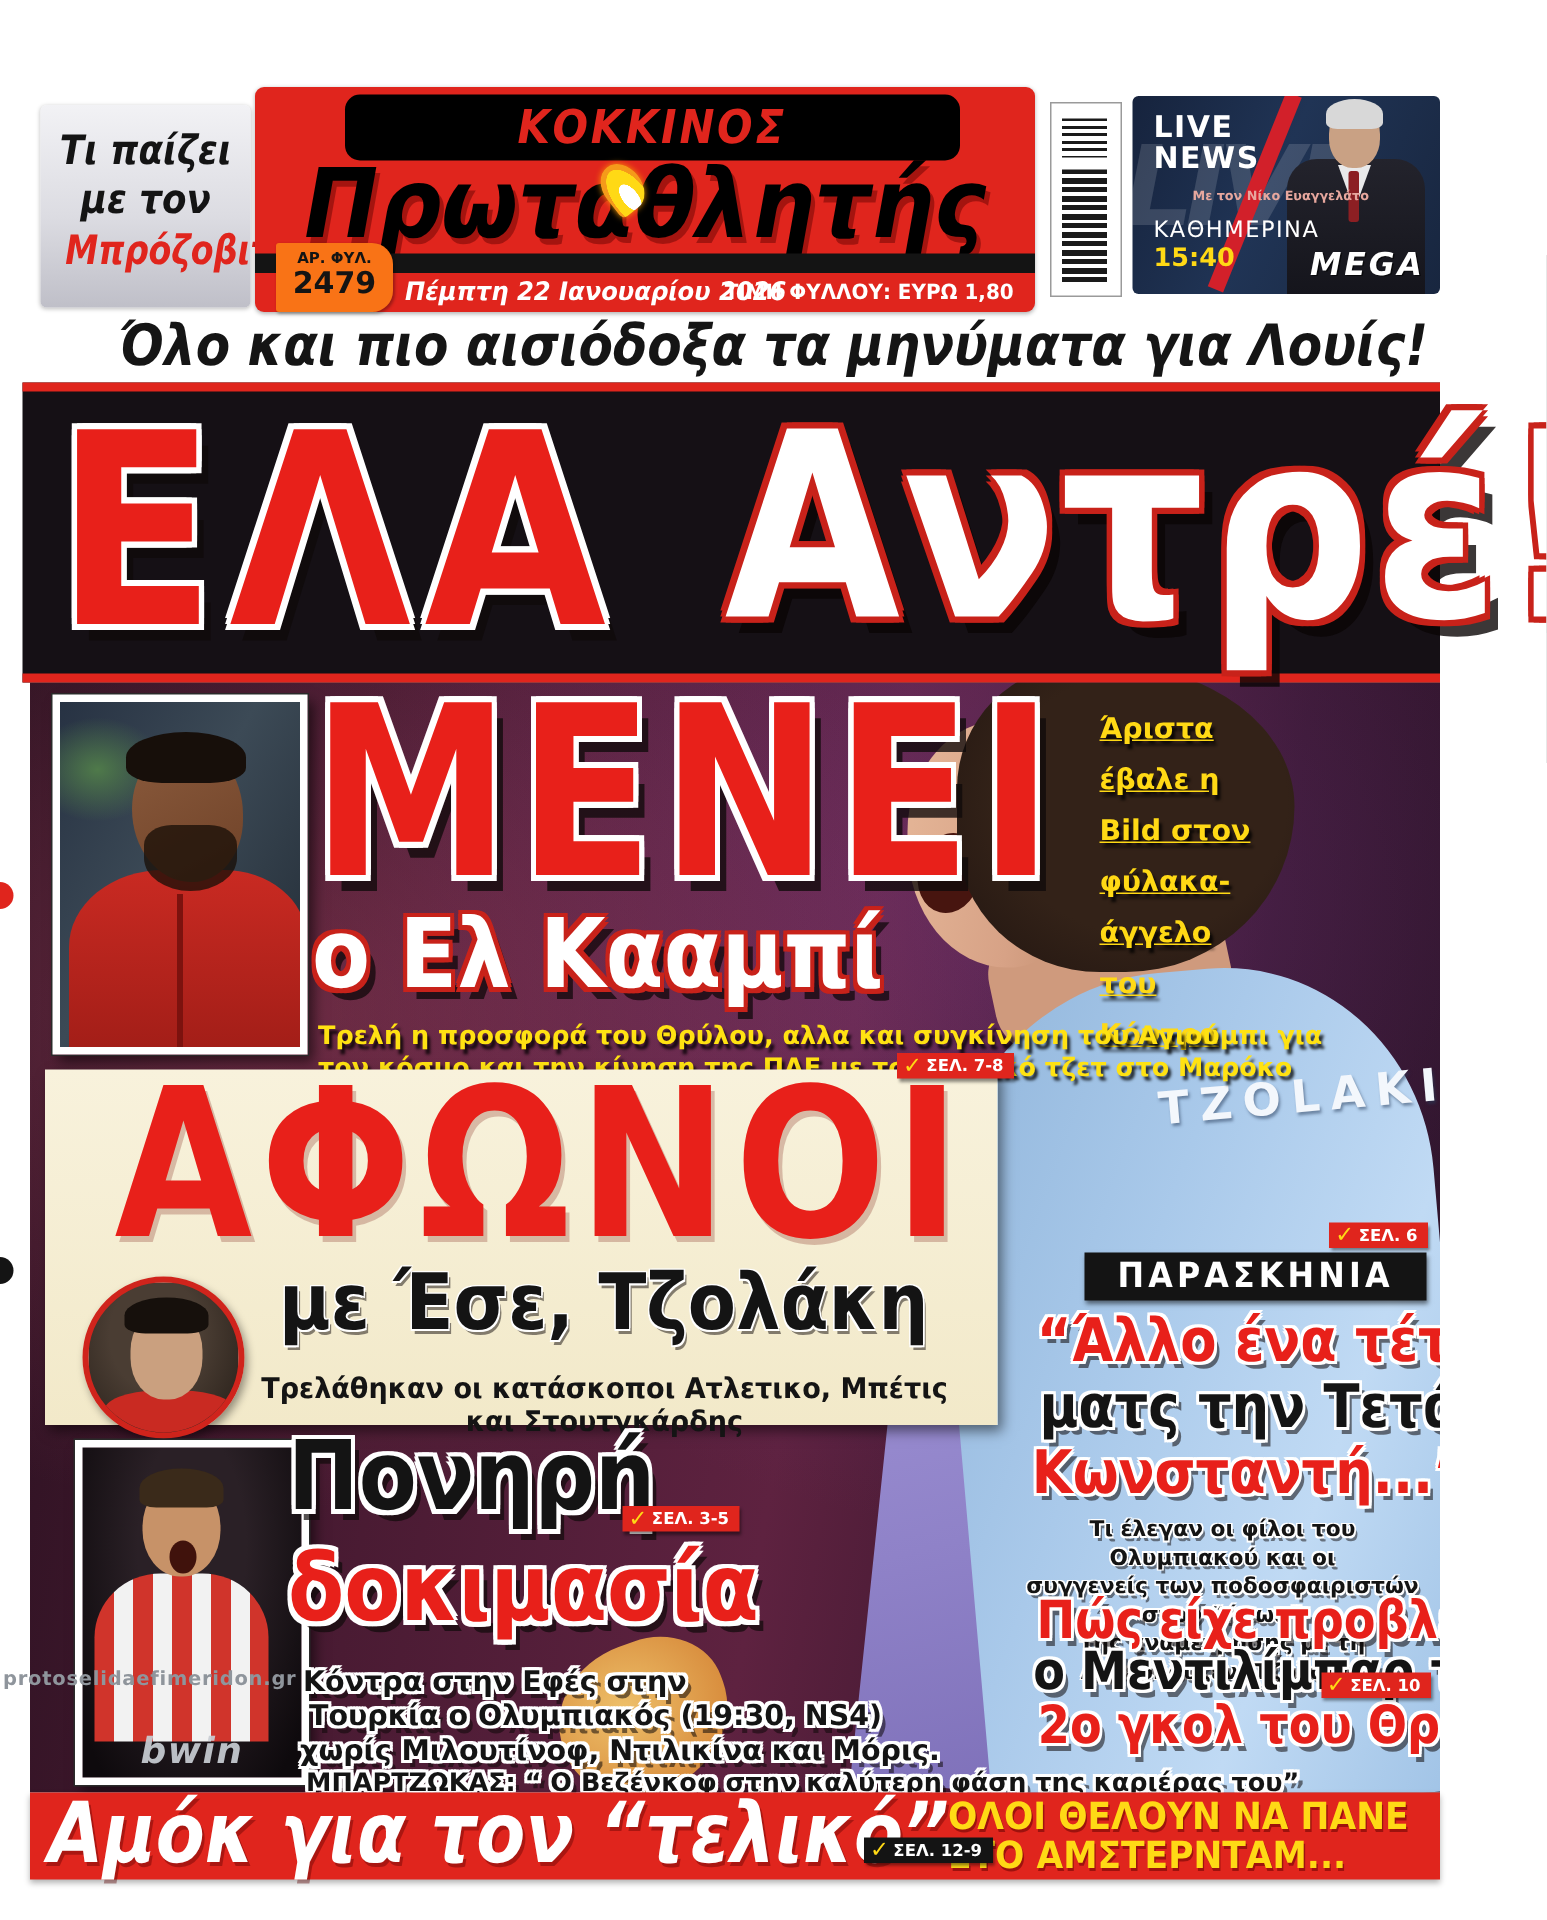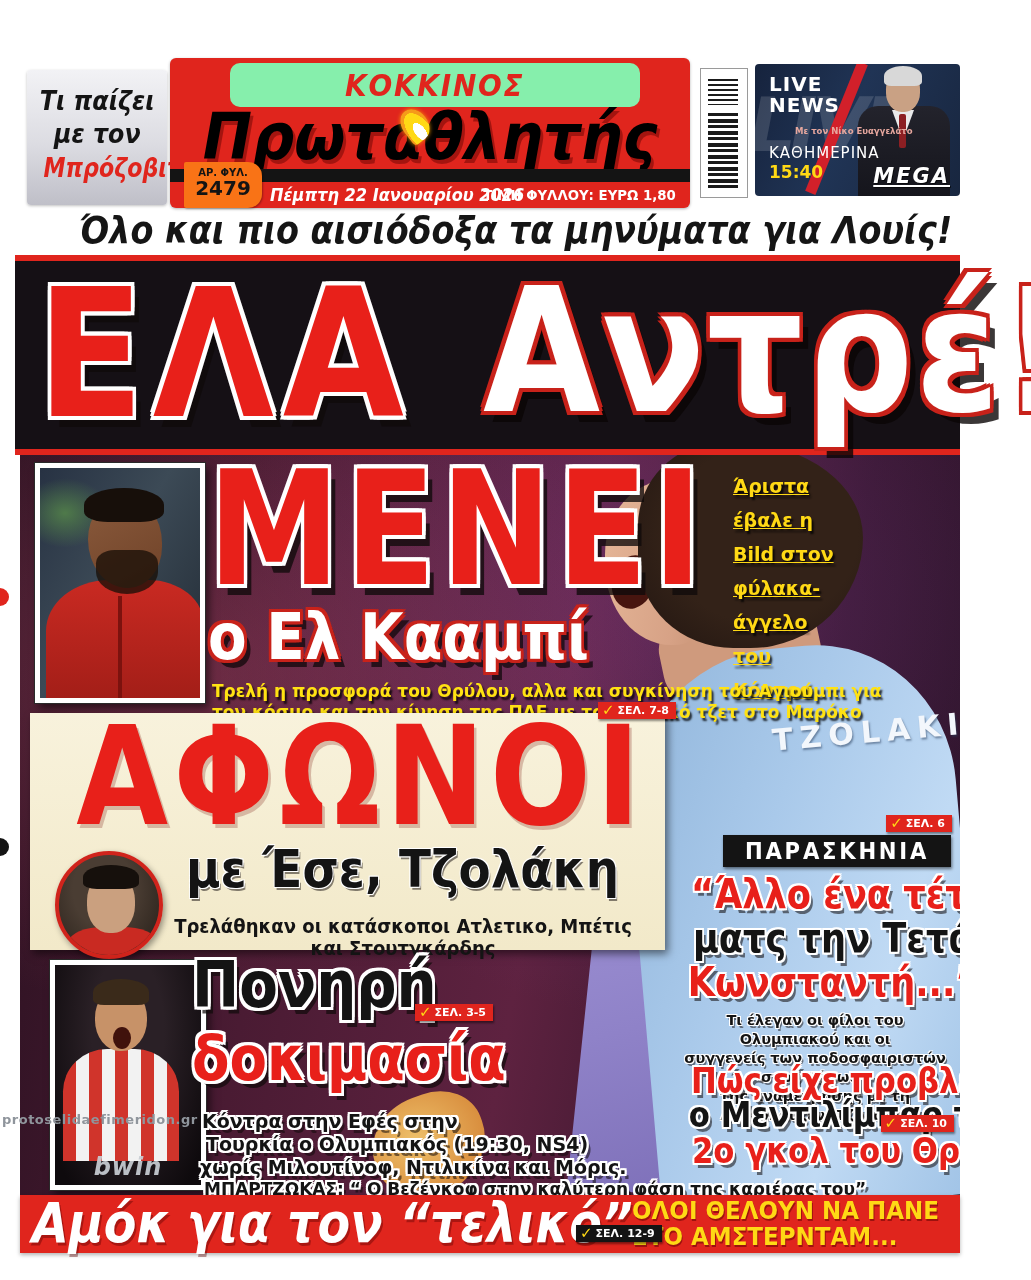--- a/index.html
+++ b/index.html
@@ -17,21 +17,21 @@
   .ol-r3 { text-shadow:-3px -3px 0 #c8221a,3px -3px 0 #c8221a,-3px 3px 0 #c8221a,3px 3px 0 #c8221a,0 -3px 0 #c8221a,0 3px 0 #c8221a,-3px 0 0 #c8221a,3px 0 0 #c8221a,7px 8px 0 rgba(10,5,5,.7); }
   .ydrop { text-shadow:2px 3px 2px rgba(0,0,0,.8); }
 
   
   .teaser { left:27px; top:70px; width:140px; height:135px; background:linear-gradient(180deg,#f2f2f5 0%,#dcdce2 55%,#bfbfc8 100%); border-radius:4px; box-shadow:0 1px 3px rgba(0,0,0,.25); text-align:center; padding-top:14px; }
   .teaser .t1 { font-size:27px; font-weight:bold; font-style:italic; color:#141414; line-height:33px; display:inline-block; transform:scaleX(.88); }
   .teaser .t3 { font-size:27px; font-weight:bold; font-style:italic; color:#e0251d; line-height:36px; display:inline-block; transform:scaleX(.82); }
 
   
   .masthead { left:170px; top:58px; width:520px; height:150px; background:#e0251d; border-radius:6px; box-shadow:0 1px 3px rgba(0,0,0,.3); }
-  .kicker-pill { position:absolute; left:60px; right:50px; top:5px; height:44px; background:#86efac; border-radius:10px; display:flex; align-items:center; justify-content:center; }
+  .kicker-pill { position:absolute; left:60px; right:50px; top:5px; height:44px; background:#000000; border-radius:10px; display:flex; align-items:center; justify-content:center; }
   .kicker-pill span { color:#e0251d; font-weight:bold; font-style:italic; font-size:31px; letter-spacing:2px; display:inline-block; transform:scaleX(.9); }
   .mast-title { position:absolute; left:0; right:0; top:42px; text-align:center; color:#000000; font-size:64px; font-weight:bold; font-style:italic; text-shadow:3px 4px 0 rgba(90,0,0,.45); }
   .mast-title span { display:inline-block; transform:scaleX(.92); }
   .flame { position:absolute; left:232px; top:50px; width:26px; height:34px; background:radial-gradient(ellipse at 50% 75%, #fff 0 28%, #ffd915 29% 60%, #f59a1a 61% 100%); border-radius:50% 50% 50% 4px; transform:rotate(-38deg); box-shadow:0 0 4px rgba(255,160,0,.9); }
   .mast-black { position:absolute; left:0; right:0; bottom:26px; height:13px; background:#141414; }
   .mast-bottom { position:absolute; left:0; right:0; bottom:0; height:26px; }
   .mast-date { position:absolute; left:100px; bottom:3px; color:#fff; font-weight:bold; font-style:italic; font-size:17px; transform:scaleX(.95); transform-origin:left; white-space:nowrap; }
   .mast-price { position:absolute; right:14px; bottom:5px; color:#fff; font-weight:bold; font-size:14px; transform:scaleX(.95); transform-origin:right; white-space:nowrap; }
   .issue-wedge { position:absolute; left:14px; bottom:0px; width:78px; height:46px; background:#f97316; border-radius:2px 14px 14px 2px; box-shadow:1px 1px 2px rgba(0,0,0,.3); text-align:center; padding-top:5px; }
   .issue-wedge .lab { font-size:10px; font-weight:bold; color:#141414; display:block; }
@@ -43,21 +43,21 @@
   .bars-b { position:absolute; left:7px; right:9px; top:44px; bottom:8px; background:repeating-linear-gradient(180deg,#1a1a1a 0 3px,#fff 3px 6px,#1a1a1a 6px 10px,#fff 10px 12px); }
 
   
   .mega { left:755px; top:64px; width:205px; height:132px; background:linear-gradient(115deg,#16233d 0%,#203455 45%,#18263f 100%); border-radius:4px; overflow:hidden; }
   .mega-wm { position:absolute; left:-6px; top:18px; font-size:74px; font-weight:bold; font-style:italic; color:rgba(255,255,255,.14); letter-spacing:-6px; }
   .mega-slash { position:absolute; left:76px; top:-6px; width:11px; height:140px; background:#d2202a; transform:rotate(22deg); }
   .mega-live { position:absolute; left:14px; top:10px; color:#fff; font-weight:bold; font-size:20px; line-height:21px; letter-spacing:1px; }
   .mega-host { position:absolute; left:14px; top:62px; color:#e7a79e; font-size:8.5px; font-weight:bold;padding-left:26px; }
   .mega-sched { position:absolute; left:14px; top:80px; color:#fff; font-size:15px; letter-spacing:1px; }
   .mega-time { position:absolute; left:14px; top:98px; color:#ffd915; font-size:17px; font-weight:bold; }
-  .mega-brand { position:absolute; right:10px; bottom:8px; color:#fff; font-size:21px; font-weight:bold; font-style:italic; letter-spacing:2px; text-shadow:1px 1px 0 rgba(0,0,0,.6);text-decoration:underline; }
+  .mega-brand { position:absolute; right:10px; bottom:8px; color:#fff; font-size:21px; font-weight:bold; font-style:italic; letter-spacing:2px; text-shadow:1px 1px 0 rgba(0,0,0,.6); }
   .anchor-suit { position:absolute; right:10px; top:42px; width:92px; height:90px; background:linear-gradient(180deg,#23232c,#15151c); border-radius:20px 20px 0 0; }
   .anchor-shirt { position:absolute; right:46px; top:46px; width:22px; height:30px; background:#e9e9ea; clip-path:polygon(0 0,100% 0,50% 100%); }
   .anchor-tie { position:absolute; right:54px; top:50px; width:7px; height:34px; background:#8c1f23; border-radius:2px; }
   .anchor-head { position:absolute; right:40px; top:6px; width:34px; height:42px; background:#c9a184; border-radius:46%; }
   .anchor-hair { position:absolute; right:38px; top:2px; width:38px; height:20px; background:#d8d8d8; border-radius:50% 50% 20% 20%; }
 
   
   .top-banner { left:20px; top:208px; width:940px; height:47px; text-align:center; }
   .top-banner span { display:inline-block; font-size:38px; font-weight:bold; font-style:italic; color:#151515; transform:scaleX(.88); white-space:nowrap; }
   .headline { left:15px; top:255px; width:945px; height:200px; background:#151015; border-top:6px solid #e0251d; border-bottom:6px solid #e0251d; overflow:visible; z-index:6; }

